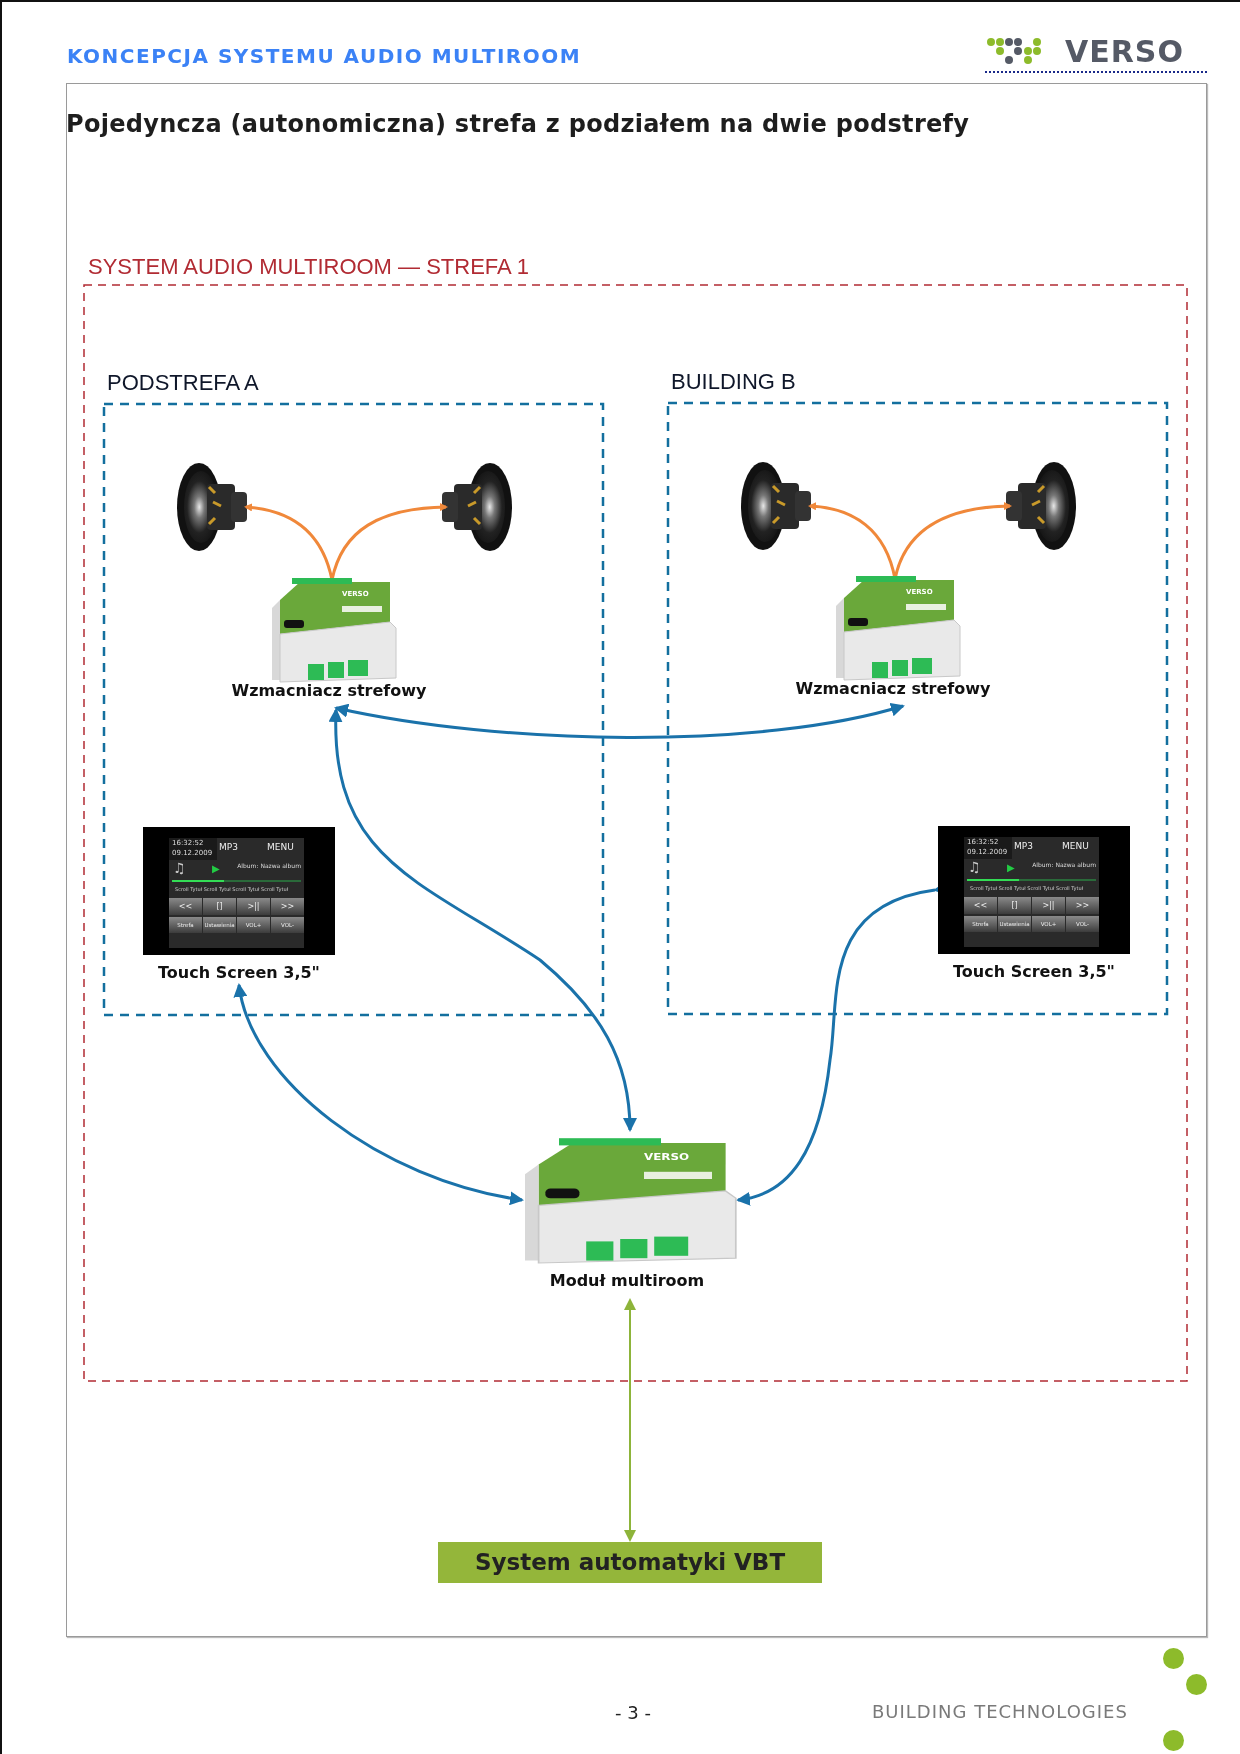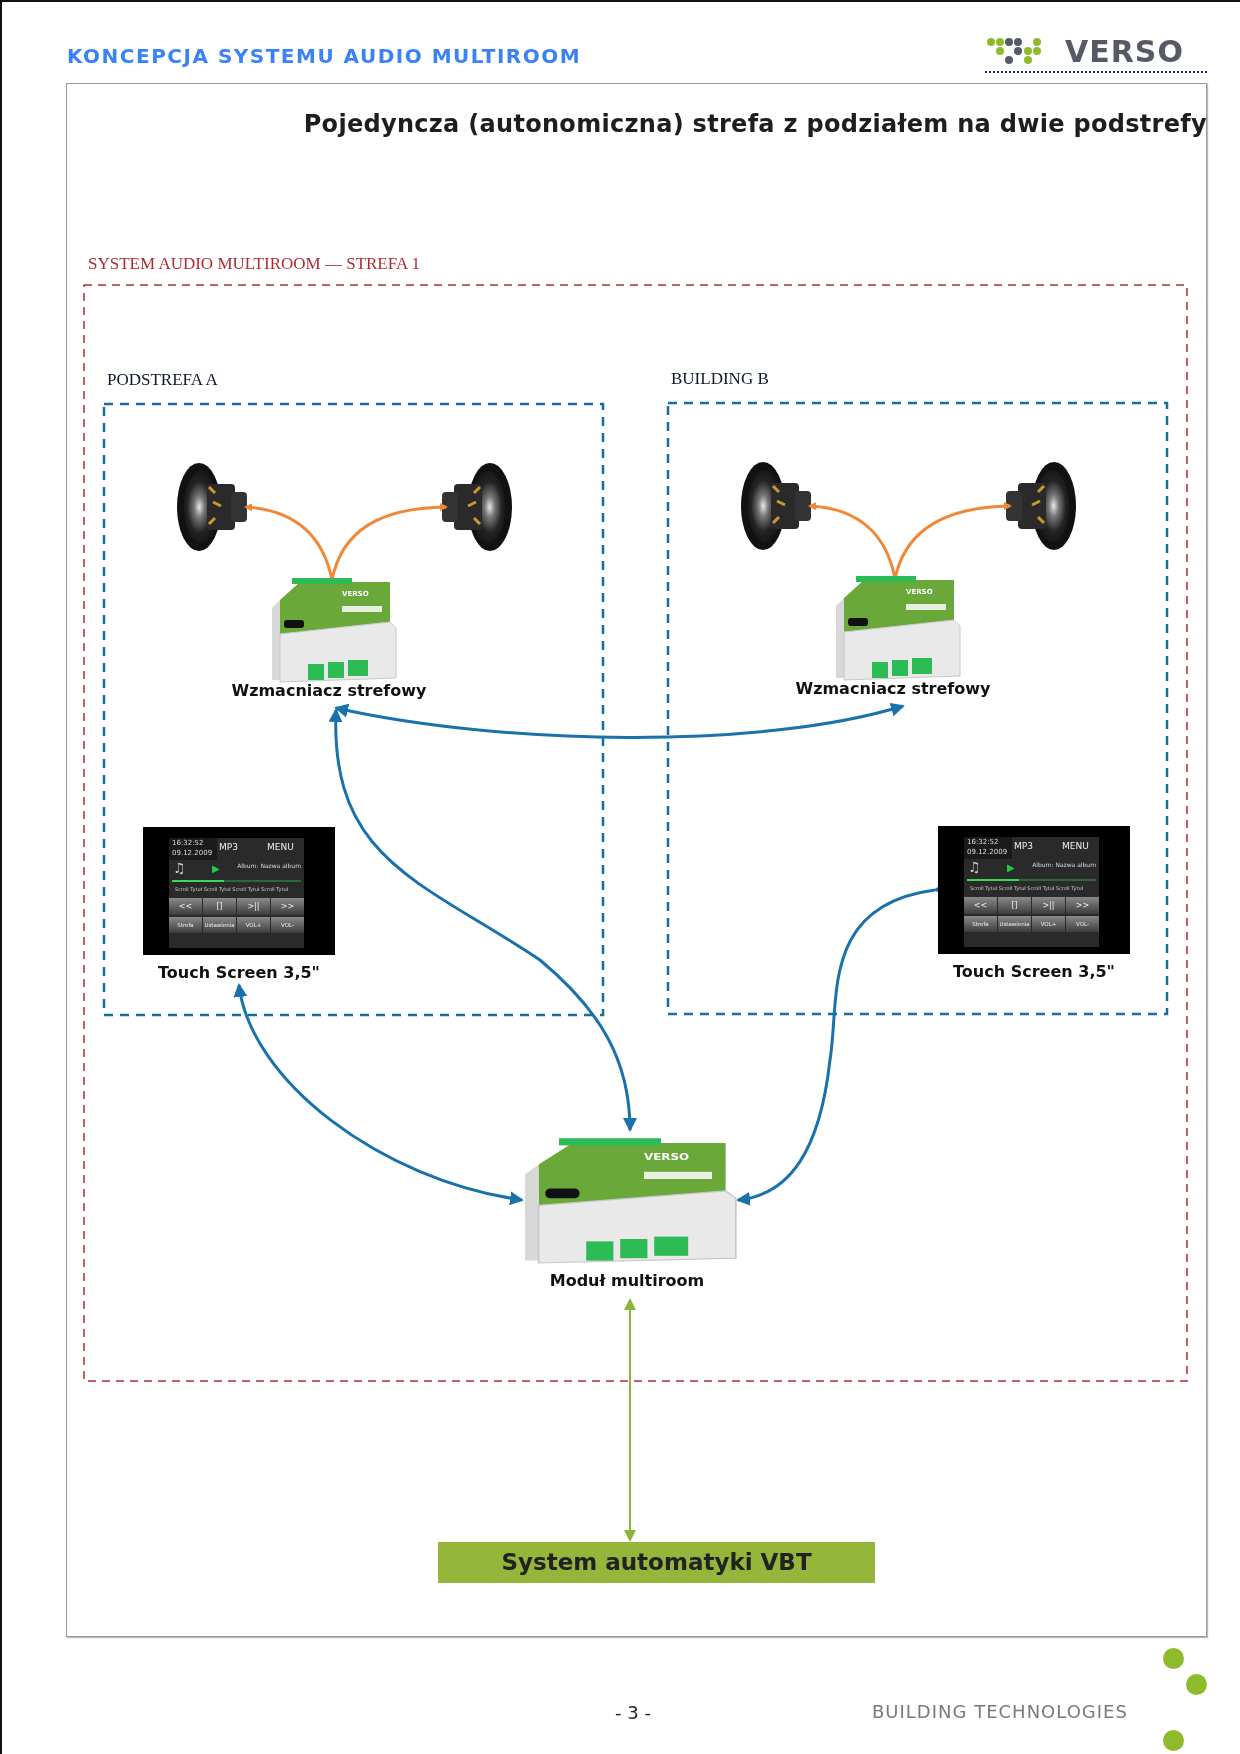--- a/index.html
+++ b/index.html
@@ -2,28 +2,28 @@
 <html><head>
 <meta charset="utf-8">
 <style>
   html,body{margin:0;padding:0;}
   body{width:1240px;height:1754px;position:relative;background:#fff;overflow:hidden;font-family:"DejaVu Sans",sans-serif;}
   .page-edge{position:absolute;left:0;top:0;width:1238px;height:1752px;border-left:2px solid #111;border-top:2px solid #111;}
   .hdr-title{position:absolute;left:67px;top:44px;font-family:"DejaVu Sans",sans-serif;font-weight:bold;font-size:20px;color:#3b82f6;letter-spacing:1.5px;}
   .logo{position:absolute;left:985px;top:36px;width:222px;height:40px;}
   .logo-line{position:absolute;left:985px;top:71px;width:222px;border-top:2px dotted #1a2a8a;}
   .frame{position:absolute;left:66px;top:83px;width:1139px;height:1552px;border:1.5px solid #9a9a9a;box-shadow:1px 1px 1px #bbb;}
-  .title{position:absolute;left:66px;top:110px;width:1141px;text-align:right;font-weight:bold;font-size:24px;color:#1e1e1e;letter-spacing:.3px;}
-  .zone-label{position:absolute;font-family:Liberation Serif, serif;font-size:17px;}
+  .title{position:absolute;left:66px;top:110px;width:1141px;text-align:left;font-weight:bold;font-size:24px;color:#1e1e1e;letter-spacing:.3px;}
+  .zone-label{position:absolute;font-family:Liberation Sans, sans-serif;font-size:22px;}
   .red-label{left:88px;top:254px;color:#b12b33;}
   .blue-label{color:#0f172a;}
   .lbl-a{left:107px;top:370px;}
   .lbl-b{left:671px;top:369px;}
   .dev-label{position:absolute;font-size:16px;color:#111;text-align:center;width:260px;font-weight:bold;}
-  .vbt{position:absolute;left:438px;top:1542px;width:437px;height:41px;background:#94b63a;color:#222;font-weight:bold;font-size:23px;text-align:center;line-height:41px;}
+  .vbt{position:absolute;left:438px;top:1542px;width:384px;height:41px;background:#94b63a;color:#222;font-weight:bold;font-size:23px;text-align:center;line-height:41px;}
   .pagenum{position:absolute;left:600px;top:1702px;width:66px;text-align:center;font-size:18px;color:#222;}
   .footer{position:absolute;left:872px;top:1701px;font-size:18px;font-weight:normal;color:#7a7a7a;letter-spacing:1px;}
   .fdot{position:absolute;width:21px;height:21px;border-radius:50%;background:#8dbb2b;}
   svg.layer{position:absolute;left:0;top:0;}
 </style>
 </head>
 <body>
 
 <div class="page-edge"></div>
 

